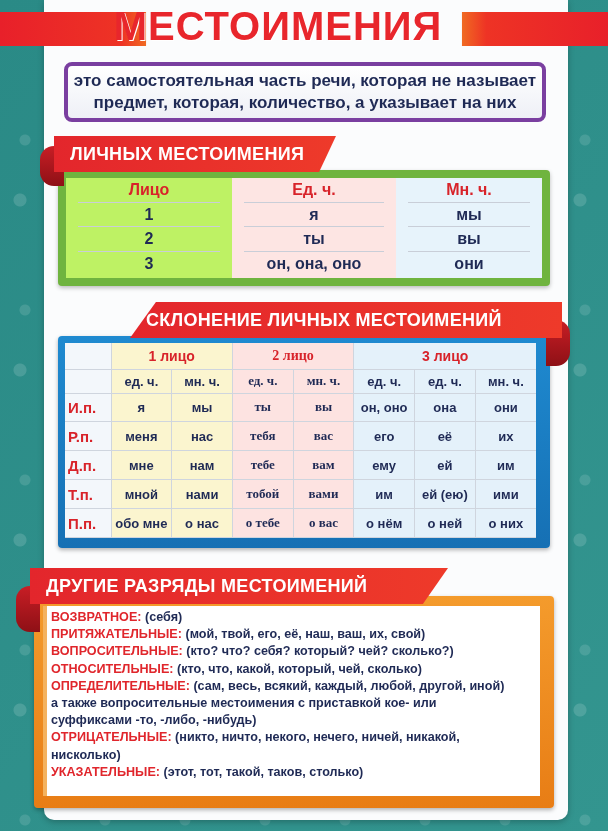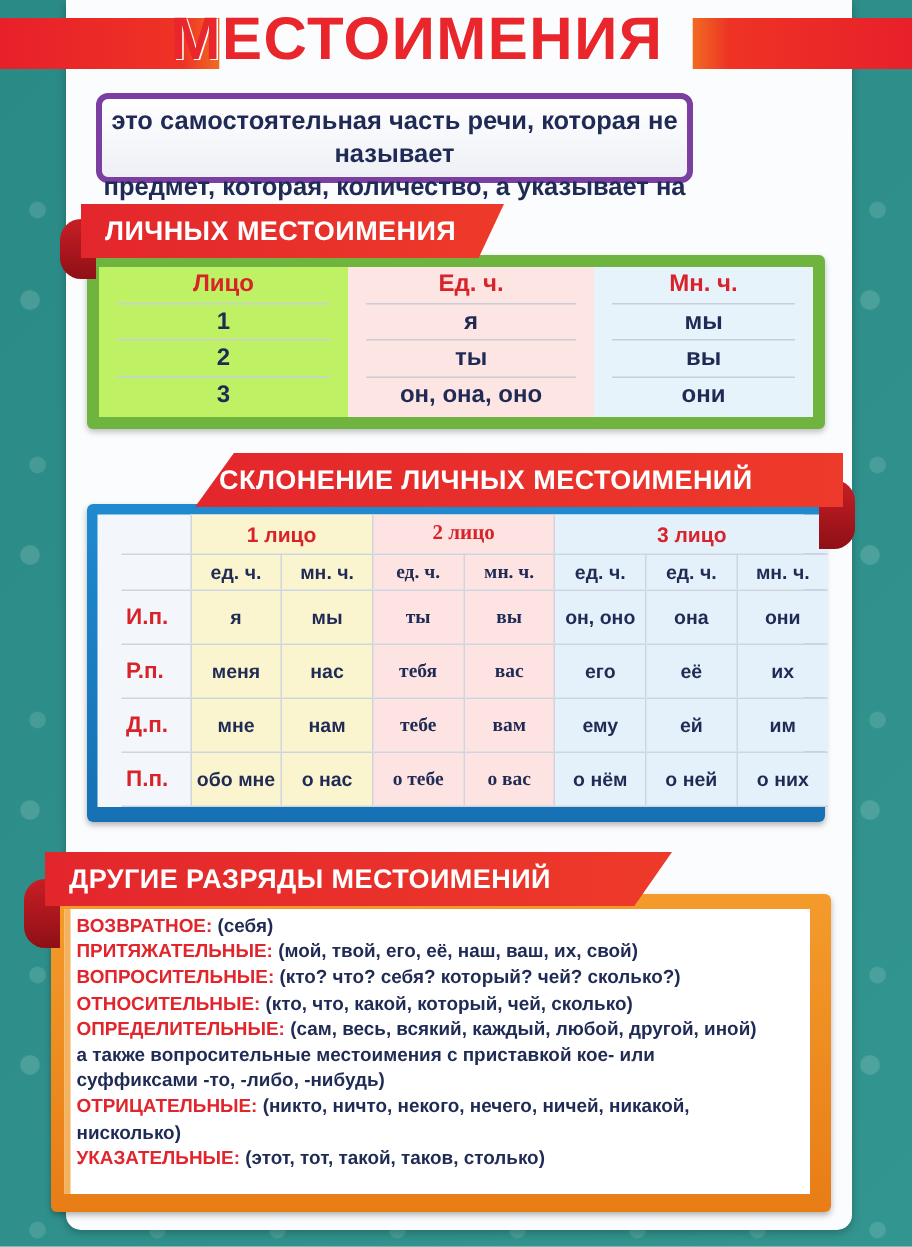--- a/index.html
+++ b/index.html
@@ -28,21 +28,21 @@
     .title-band {
       position: absolute; left: 0; top: 12px; width: 608px; height: 34px;
       background: linear-gradient(90deg, #e8202a 0%, #ee3325 20%, #f06a22 24%, transparent 24.1%, transparent 75.9%, #f06a22 76%, #ee3325 80%, #e8202a 100%);
     }
     .title {
       position: absolute; left: 0; width: 556px; top: 4px; text-align: center;
       font-size: 40px; font-weight: bold; color: #e8262c; letter-spacing: 1px;
       text-shadow: 1px 1px 0 #fff;
     }
     .definition {
-      position: absolute; left: 64px; top: 62px; width: 398px; height: 60px;
+      position: absolute; left: 64px; top: 62px; width: 482px; height: 60px;
       border: 4px solid #7a3fa0; border-radius: 8px;
       background: linear-gradient(#ffffff, #eef0f6);
       text-align: center; font-size: 17px; font-weight: bold; color: #1f2a55;
       line-height: 22px; padding-top: 4px;
     }
     
     .ribbon {
       position: absolute; height: 36px;
       background: linear-gradient(90deg, #e3262c, #ee3a2a);
       color: #fff; font-weight: bold; font-size: 18px; line-height: 36px;
@@ -82,21 +82,21 @@
     .s2-frame {
       position: absolute; left: 58px; top: 336px; width: 492px; height: 212px;
       background: linear-gradient(#1f8ad0, #1670b4); border-radius: 4px;
       box-shadow: 0 2px 4px rgba(0,0,0,0.3);
     }
     .s2-inner {
       position: absolute; left: 7px; top: 7px; right: 14px; bottom: 10px;
       background: #f3f7fb;
     }
     .s2-table {
-      position: absolute; left: 16px; top: 0; width: 100%; height: 100%;
+      position: absolute; left: 0; top: 0; width: 100%; height: 100%;
       border-collapse: collapse; table-layout: fixed;
     }
     .s2-table td {
       text-align: center; font-weight: bold; color: #1f2a55;
       font-size: 13px; border-bottom: 1px solid #cfd5de; padding: 0;
       white-space: nowrap;
     }
     .s2-table td.vsep { border-left: 1px solid #cfd5de; }
     .s2-table .group-head td { font-size: 14px; color: #d8232a; height: 26px; }
     .s2-table .sub-head td { height: 24px; }
@@ -215,20 +215,30 @@
         <td class="case">Д.п.</td>
         <td class="bg-y vsep">мне</td>
         <td class="bg-y vsep">нам</td>
         <td class="bg-p vsep">тебе</td>
         <td class="bg-p vsep">вам</td>
         <td class="bg-b vsep">ему</td>
         <td class="bg-b vsep">ей</td>
         <td class="bg-b vsep">им</td>
       </tr>
       <tr>
+        <td class="case">Т.п.</td>
+        <td class="bg-y vsep">мной</td>
+        <td class="bg-y vsep">нами</td>
+        <td class="bg-p vsep">тобой</td>
+        <td class="bg-p vsep">вами</td>
+        <td class="bg-b vsep">им</td>
+        <td class="bg-b vsep">ей (ею)</td>
+        <td class="bg-b vsep">ими</td>
+      </tr>
+      <tr>
         <td class="case">П.п.</td>
         <td class="bg-y vsep">обо мне</td>
         <td class="bg-y vsep">о нас</td>
         <td class="bg-p vsep">о тебе</td>
         <td class="bg-p vsep">о вас</td>
         <td class="bg-b vsep">о нём</td>
         <td class="bg-b vsep">о ней</td>
         <td class="bg-b vsep">о них</td>
       </tr>
     </tbody>

